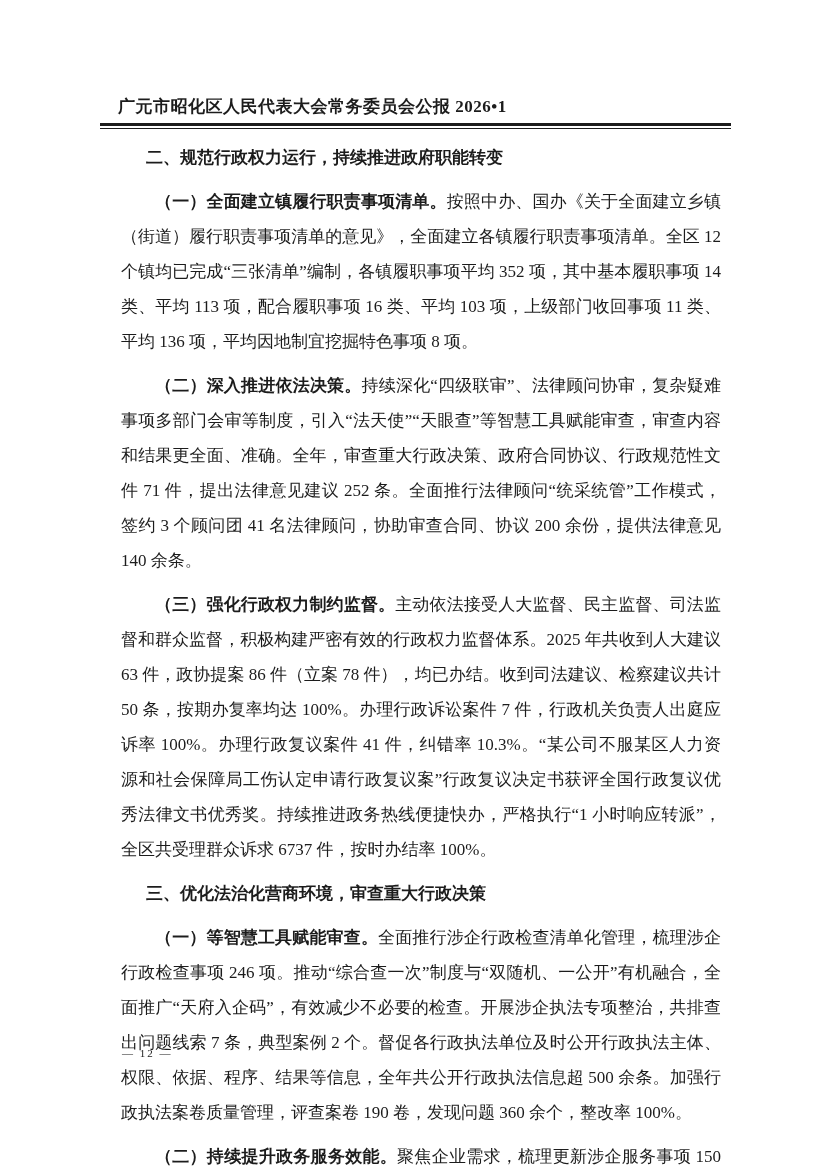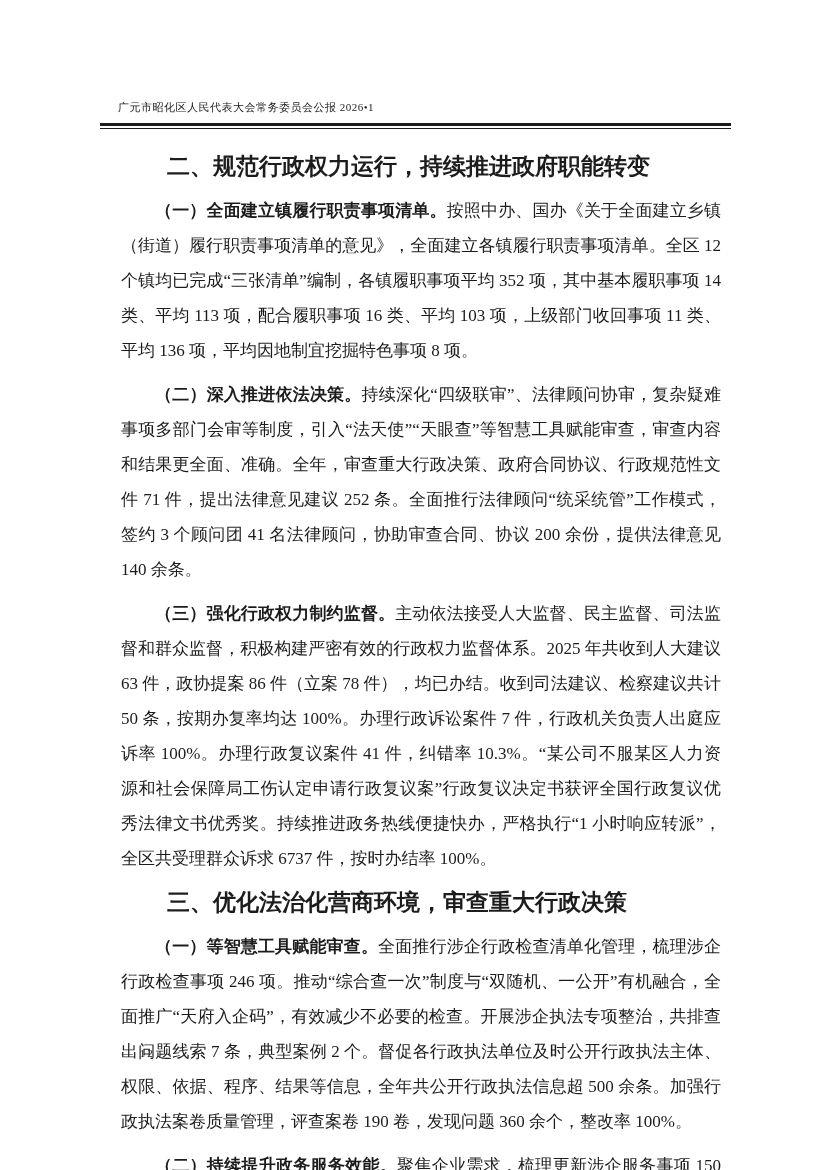--- a/index.html
+++ b/index.html
@@ -19,22 +19,22 @@
   }
   
   .page-header {
     position: absolute;
     top: 97px;
     left: 100px;
     width: 631px;
   }
   .header-title {
     margin-left: 18px;
-    font-size: 11px;
-    font-weight: normal;
+    font-size: 17px;
+    font-weight: bold;
     letter-spacing: 0.5px;
     line-height: 20px;
     white-space: nowrap;
   }
   .rule-thick {
     margin-top: 6px;
     height: 2.5px;
     background: #1c1c1c;
   }
   .rule-thin {
@@ -47,23 +47,23 @@
     position: absolute;
     top: 140px;
     left: 112px;
     width: 618px;
     font-size: 17px;
     line-height: 35px;
     text-align: justify;
     text-justify: inter-ideograph;
   }
   .section-heading {
-    margin: 9px;
+    margin: 0;
     font-family: "DejaVu Sans", "Liberation Sans", sans-serif;
-    font-size: 23px;
+    font-size: 17px;
     font-weight: bold;
     text-indent: 2em;
     line-height: 35px;
   }
   .para {
     margin: 9px;
     text-indent: 2em;
     line-height: 35px;
   }
   .para-lead {

